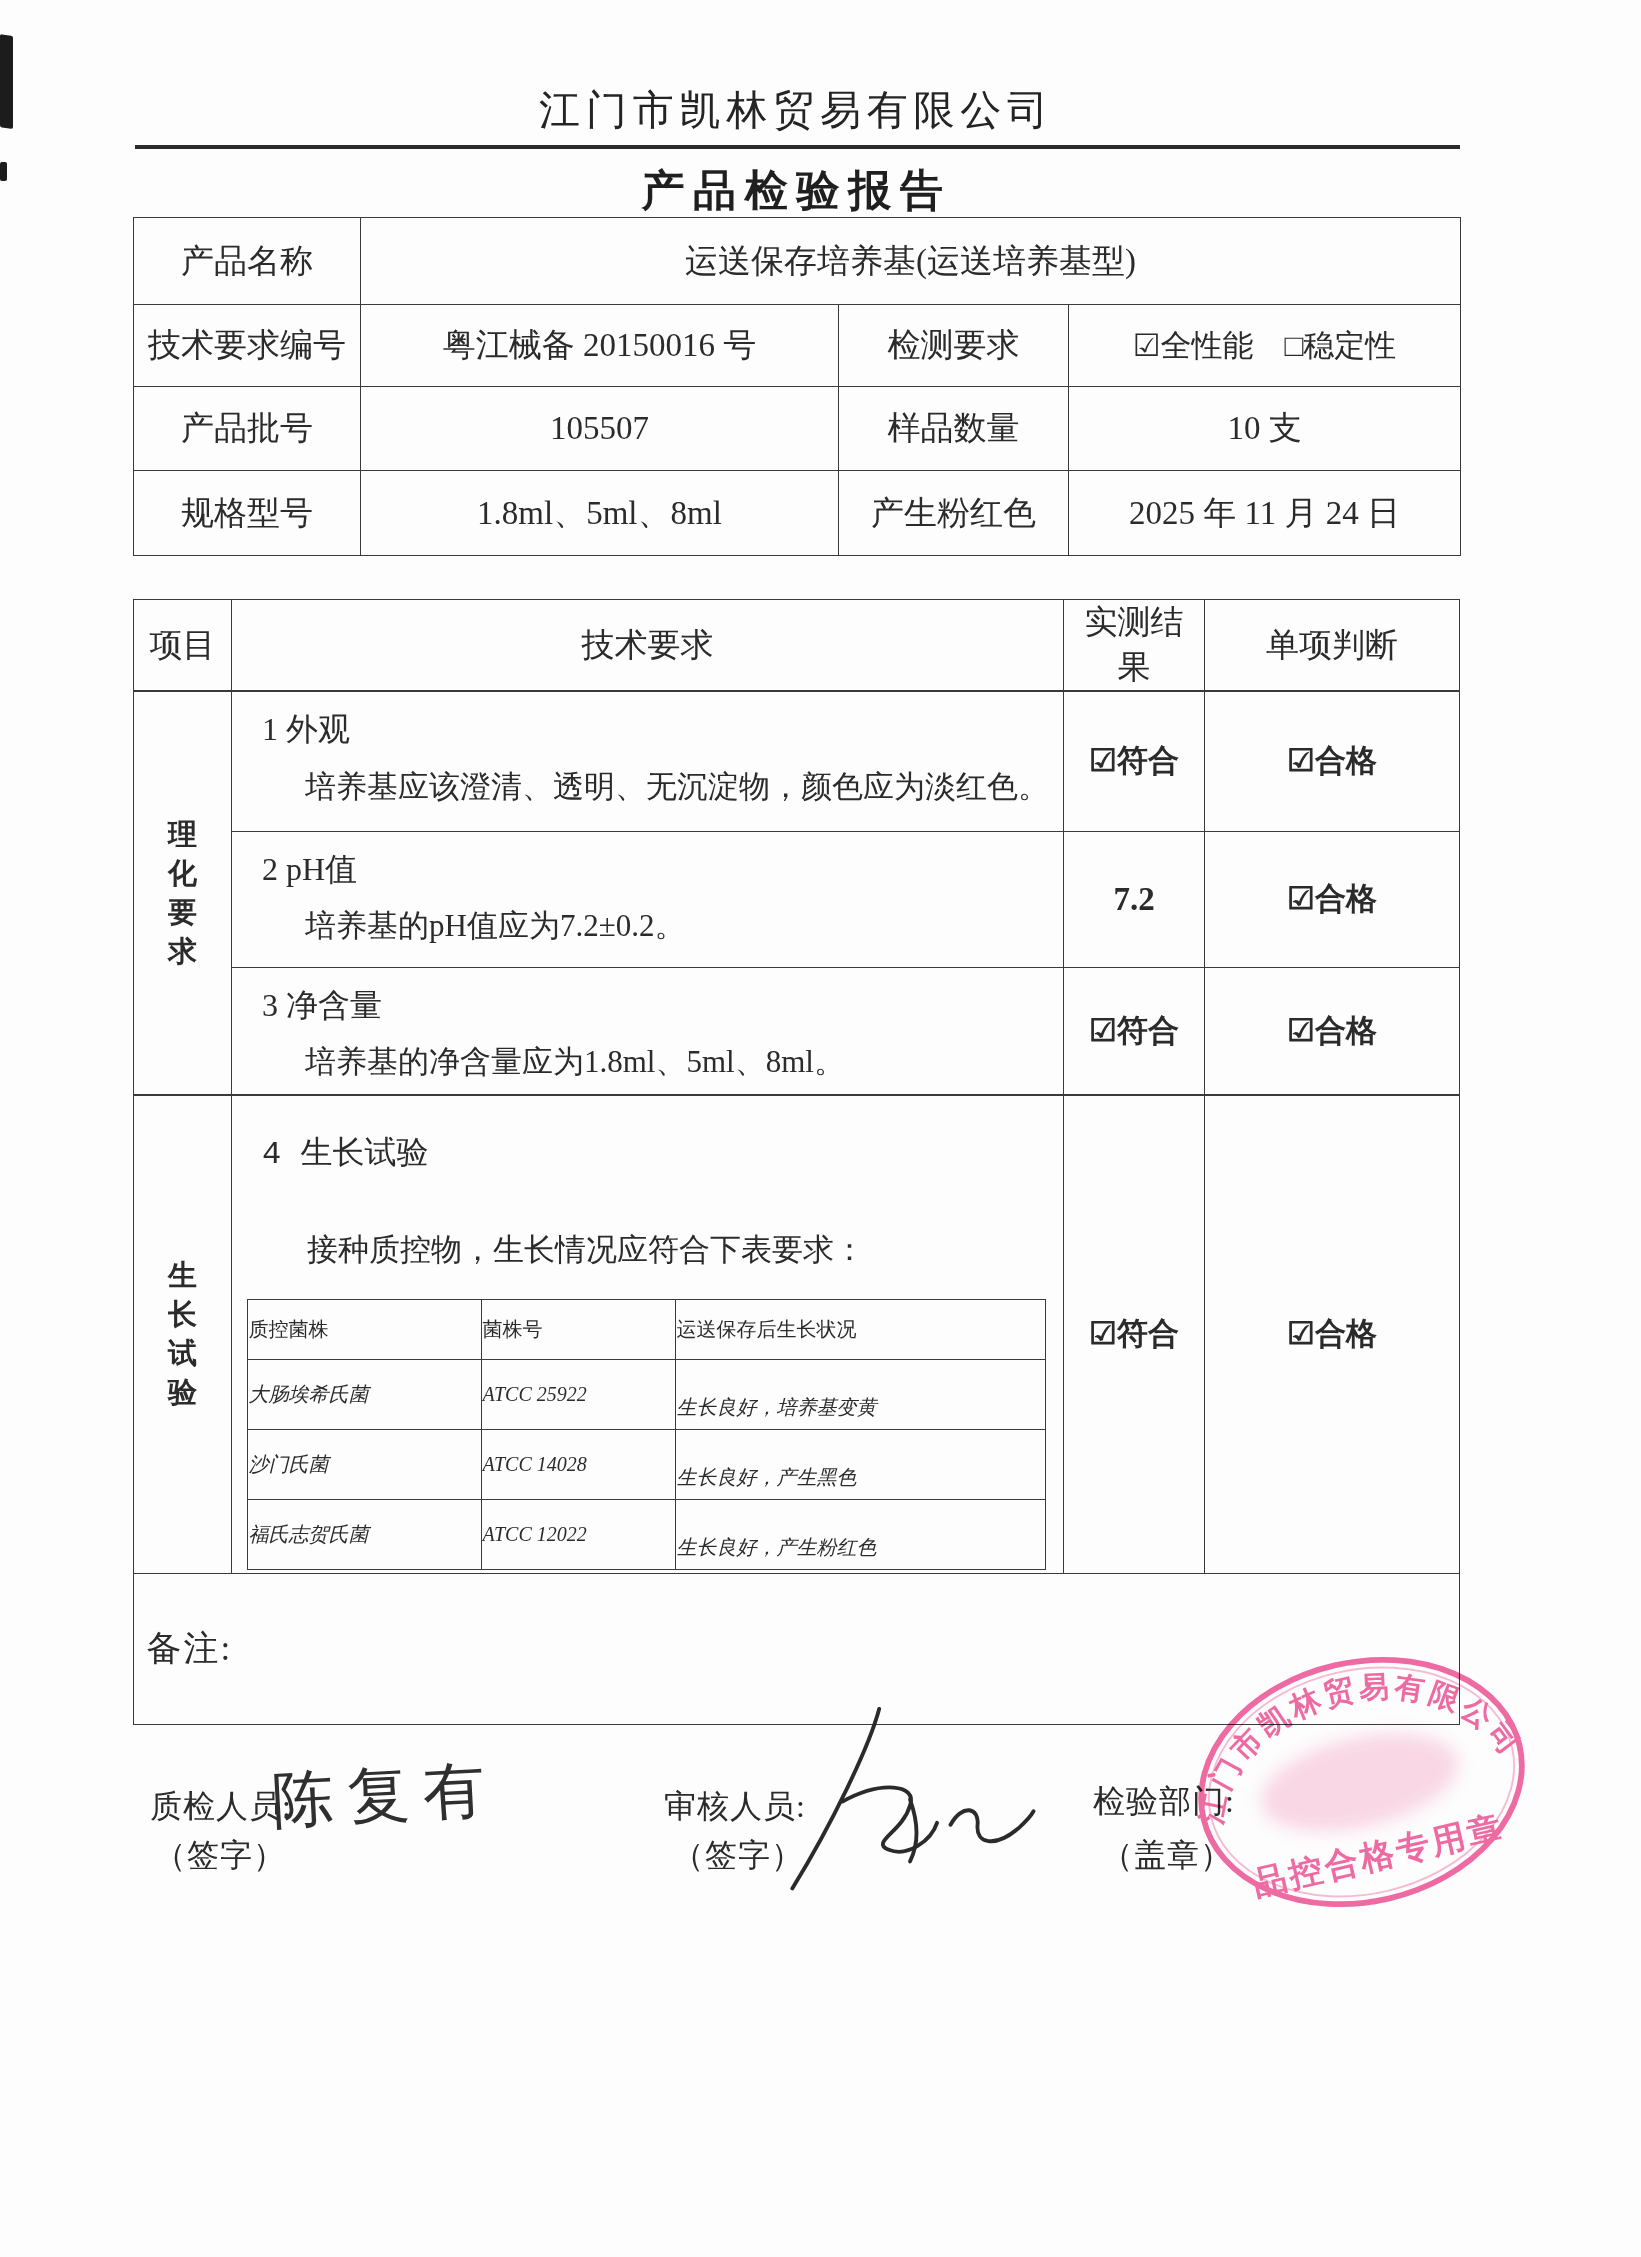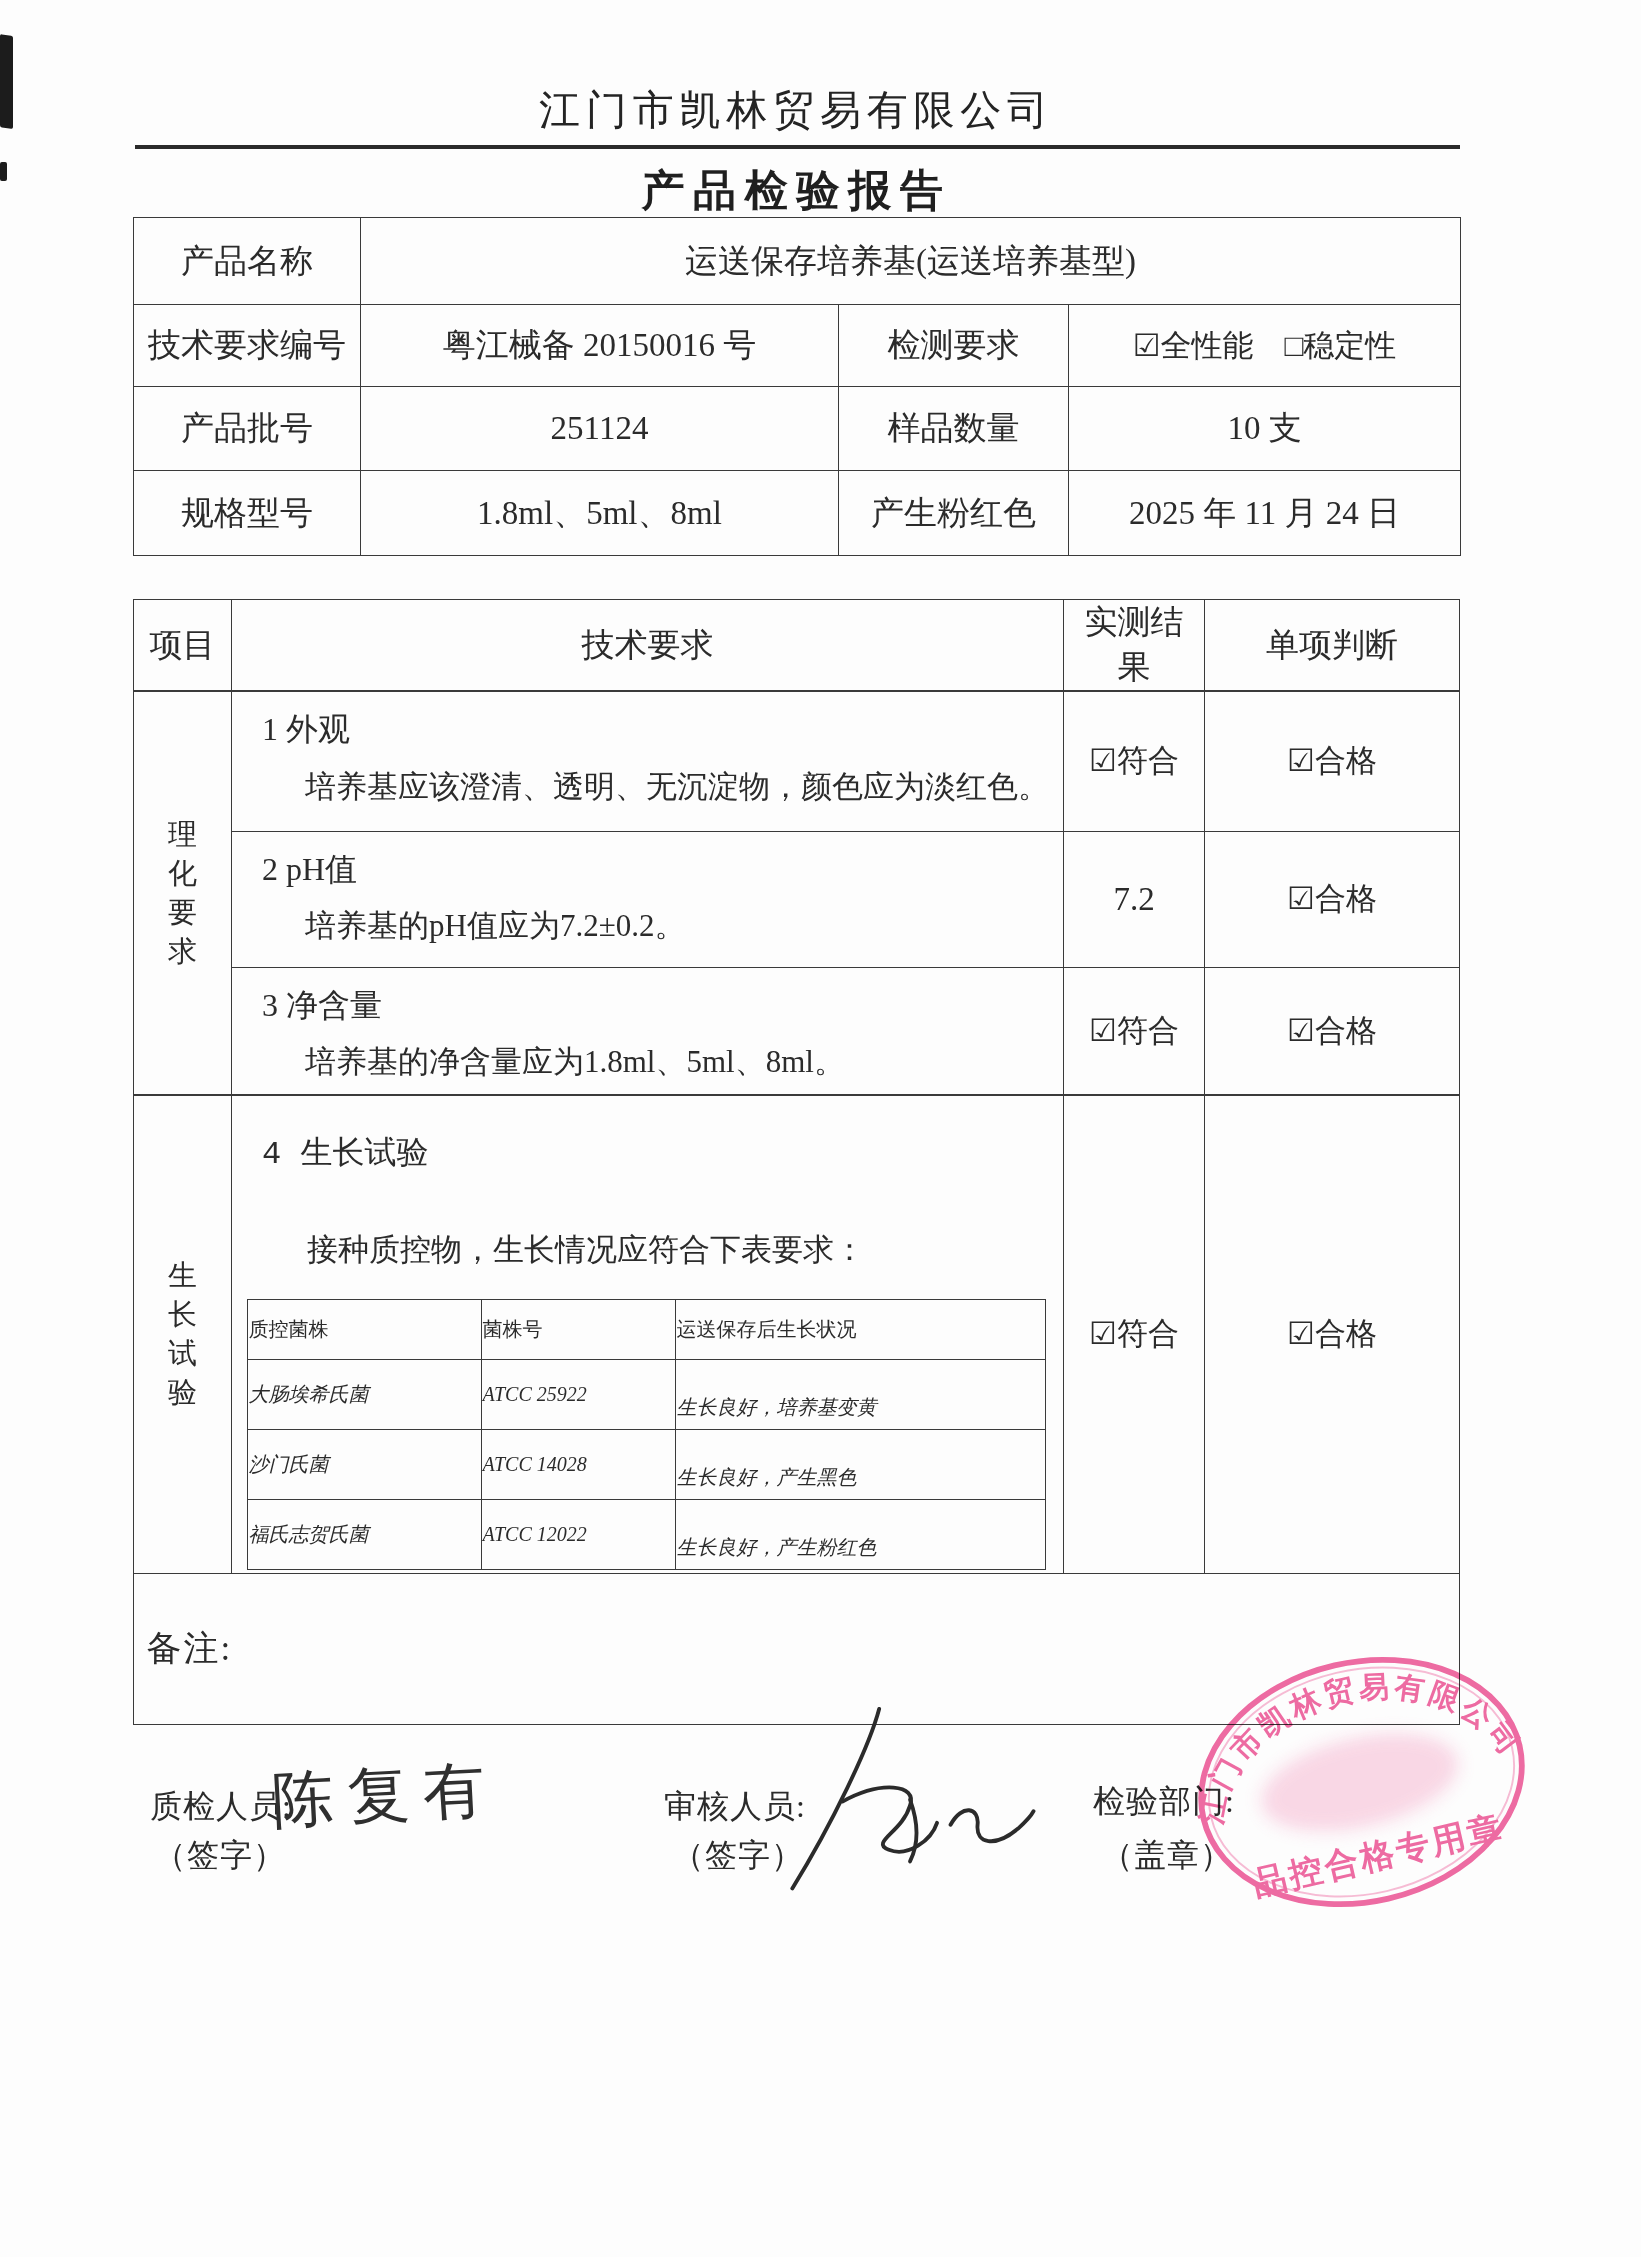--- a/index.html
+++ b/index.html
@@ -36,21 +36,21 @@
   
   #result-table{left:133px;top:599px;width:1327px;}
   #result-table tr.rhead{height:87px;}
   #result-table tr.rrow1{height:140px;}
   #result-table tr.rrow2{height:136px;}
   #result-table tr.rrow3{height:128px;}
   #result-table tr.rrow4{height:478px;}
   #result-table tr.rremarks{height:151px;}
   #result-table td.hd{text-align:center;vertical-align:middle;font-size:33px;}
   #result-table td.hd.measured{padding:0 15.4px;}
-  #result-table td.center{text-align:center;vertical-align:middle;}
+  #result-table td.center{text-align:center;vertical-align:middle;font-weight:bold;}
   #result-table td.req{vertical-align:top;}
   .req .req-title{padding:15.4px 0 0 29px;font-size:32px;line-height:42px;}
   .req .req-desc{margin:15.4px 0 0 72px;font-size:31px;line-height:41px;letter-spacing:0;}
   .growth-cell .req-title{padding-top:37px;font-family:Liberation Mono, monospace;}
   .growth-cell .req-desc{margin-top:53px;margin-left:74px;}
   .vlabel{
     width:33px;margin:0 auto;word-break:break-all;text-align:center;
     font-size:29px;line-height:39px;
   }
   td.section-split{border-top-width:2.9px;}
@@ -105,21 +105,21 @@
     <td colspan="3">运送保存培养基(运送培养基型)</td>
   </tr>
   <tr class="r2">
     <td>技术要求编号</td>
     <td>粤江械备 20150016 号</td>
     <td>检测要求</td>
     <td style="font-size:31px">☑全性能　□稳定性</td>
   </tr>
   <tr class="r3">
     <td>产品批号</td>
-    <td>251124</td>
+    <td>105507</td>
     <td>样品数量</td>
     <td>10 支</td>
   </tr>
   <tr class="r4">
     <td>规格型号</td>
     <td>1.8ml、5ml、8ml</td>
     <td>产生粉红色</td>
     <td>2025 年 11 月 24 日</td>
   </tr>
 </tbody>

